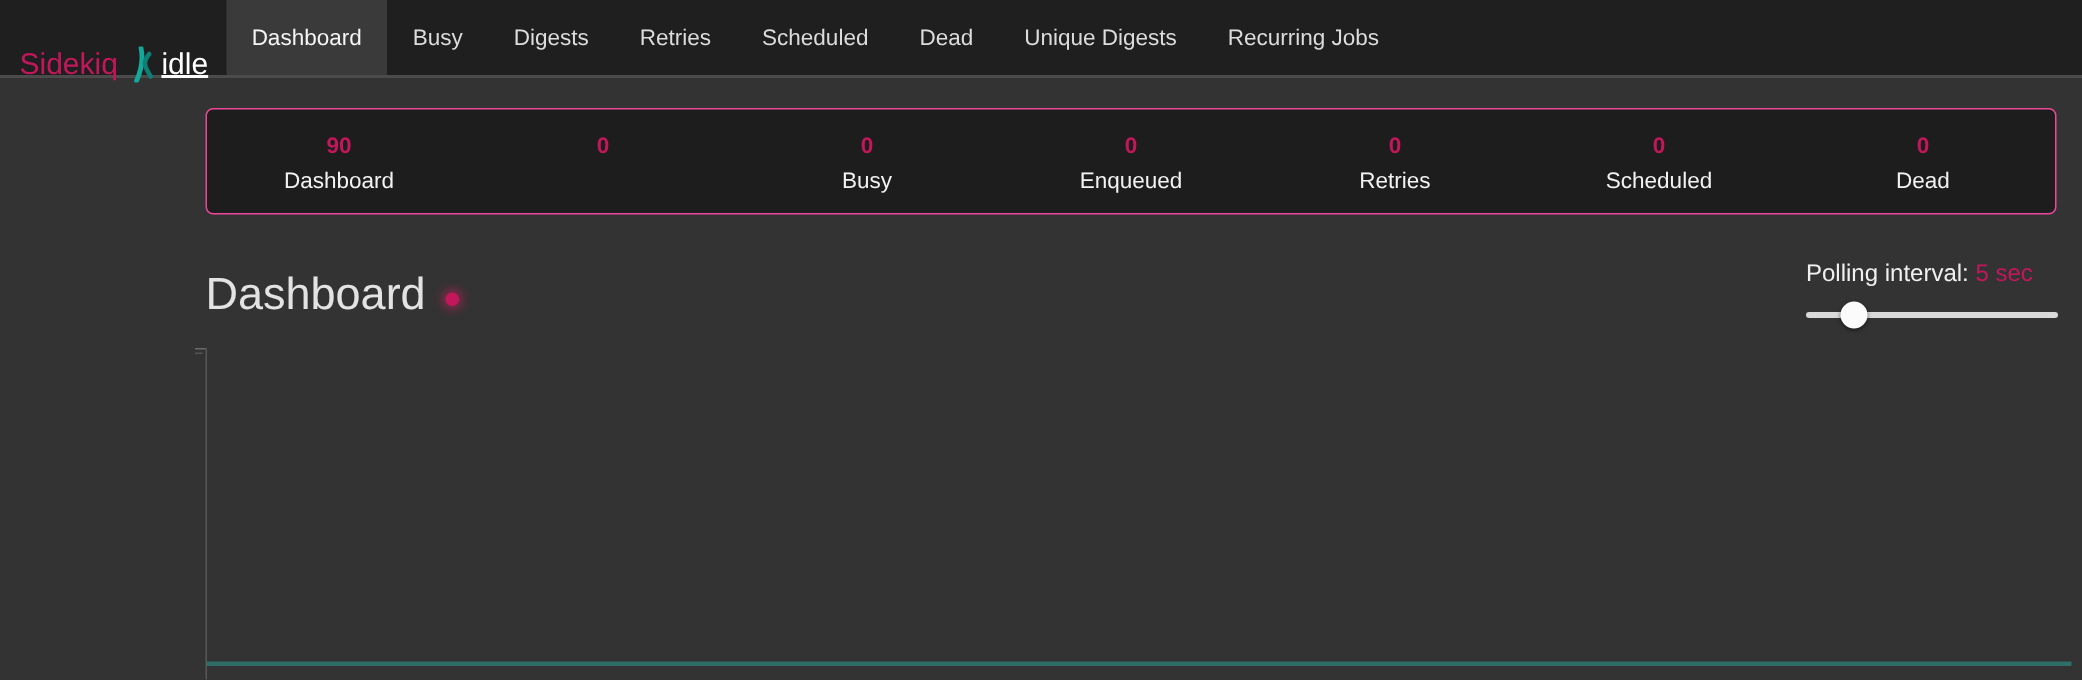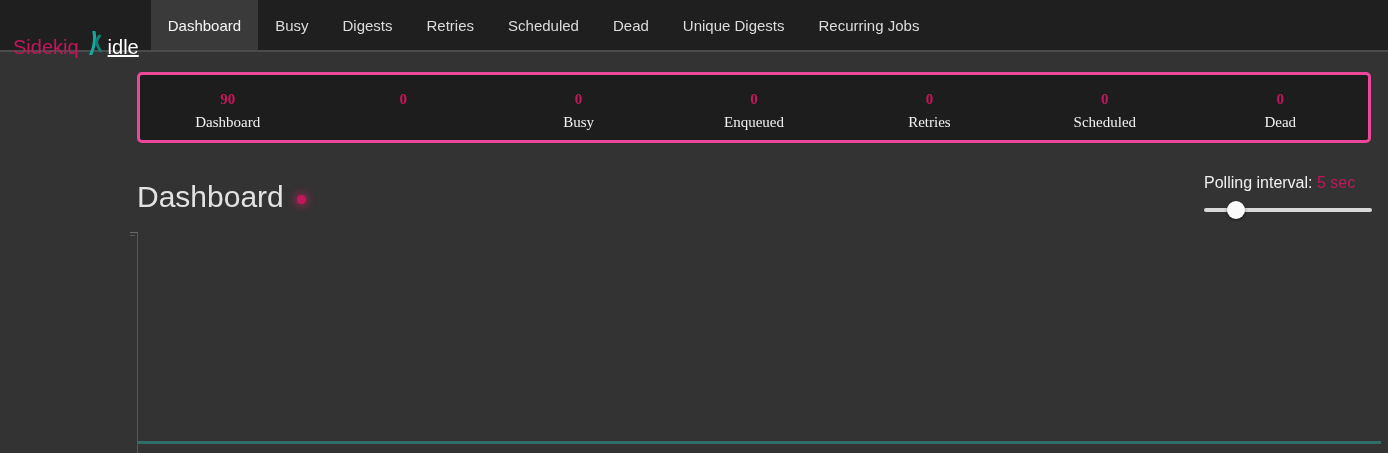--- a/index.html
+++ b/index.html
@@ -9,37 +9,36 @@
     background:#333333;
     font-family:"Liberation Sans", sans-serif;
   }
 
   
   .navbar {
     position:absolute; top:0; left:0; width:1388px; height:52px;
     background:#1f1f1f; border-bottom:2px solid #4b4b4b;
     display:flex; align-items:stretch;
   }
-  .brand { display:flex; padding-left:13px;margin-top:36px; }
+  .brand { display:flex; align-items:center; padding-left:13px;margin-top:36px; }
   .brand-name { color:var(--accent,#c2185b); font-size:20px; }
   .logo { display:flex; align-items:center; margin:0 5px 0 8px; }
   .status-text { color:#ffffff; font-size:20px;text-decoration:underline; }
   .nav-menu { display:flex; margin:0 0 0 12px; padding:0; list-style:none; }
   .nav-item {
     display:flex; align-items:center; padding:0 17px;
     font-size:15px; color:#dcdcdc; cursor:pointer; white-space:nowrap;
   }
   .nav-item.active { background:#3a3a3a; color:#f5f5f5; }
 
   
   .stats {
     position:absolute; top:72px; left:137px; width:1234px; height:71px;
-    background:#1d1d1d; border:3px solid #ec4899; border-radius:5px;
+    background:#1d1d1d; border:1px solid #ec4899; border-radius:5px;
     display:flex;
-    font-family:Liberation Serif, serif;
   }
   .stat { flex:1; text-align:center; padding-top:16px; }
   .stat-value { color:var(--accent,#c2185b); font-size:15px; font-weight:bold; }
   .stat-label { color:#f2f2f2; font-size:15px; margin-top:6px; }
 
   
   .page-heading {
     position:absolute; left:137px; top:180px;
     display:flex; align-items:center; gap:13px;
     color:#e3e3e3; font-size:30px; font-weight:400;

